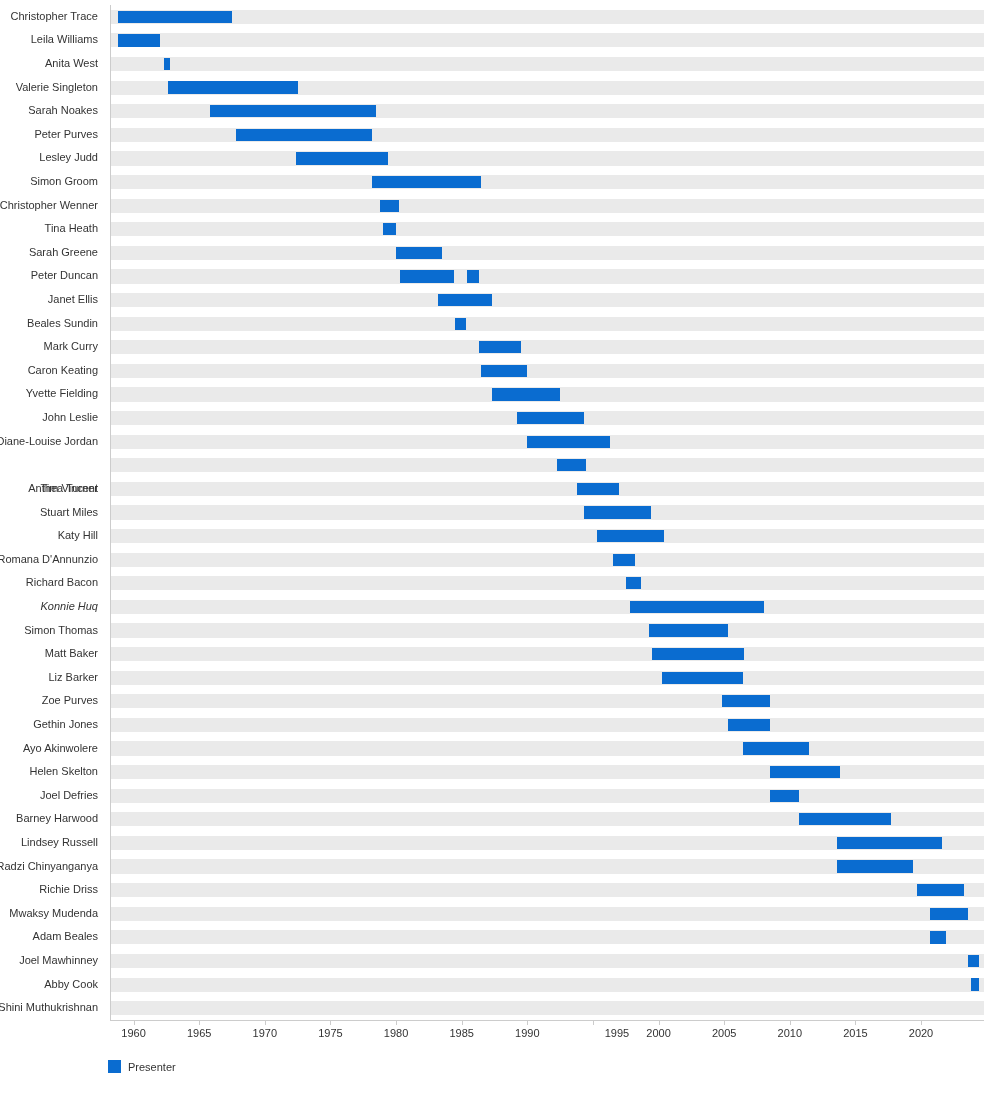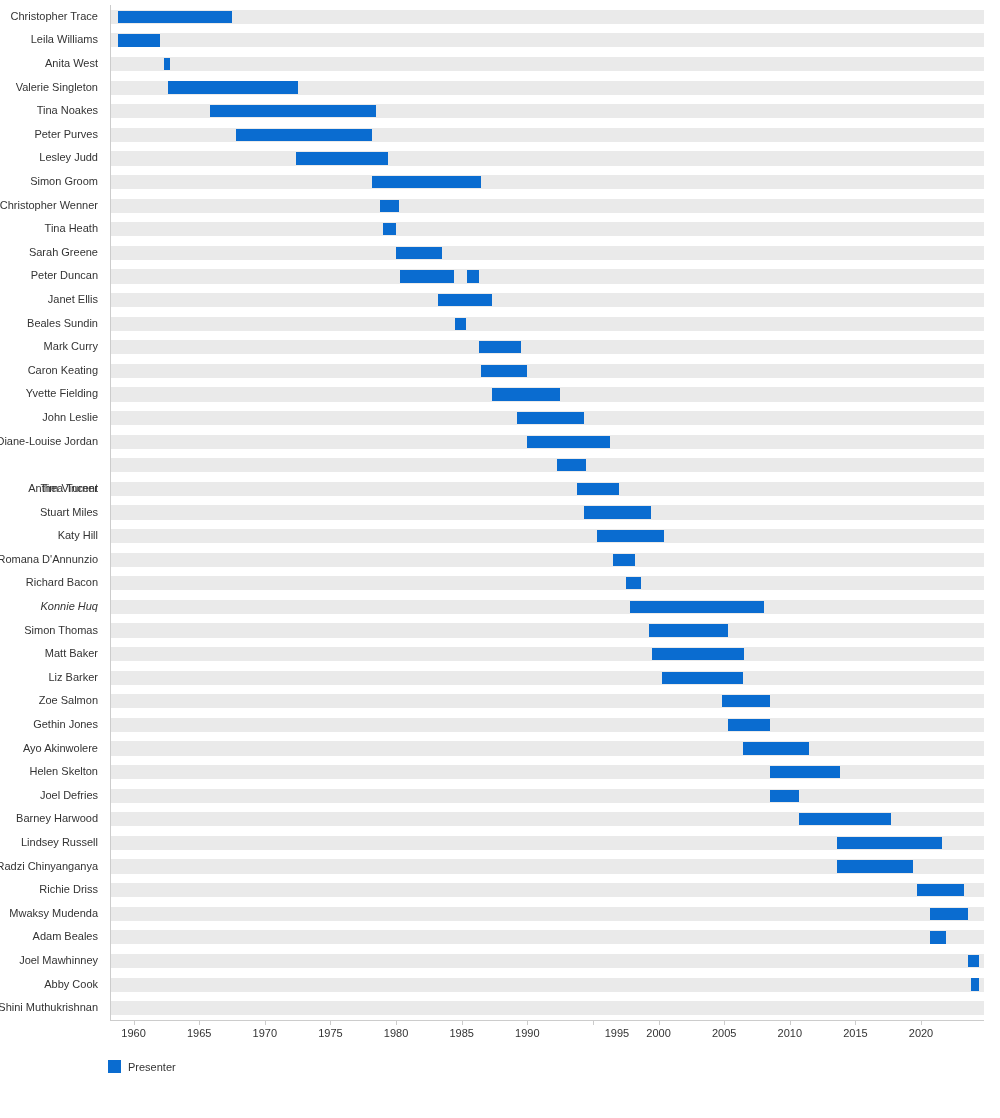--- a/index.html
+++ b/index.html
@@ -105,21 +105,21 @@
 </head>
 <body>
 
 <div id="chart-root">
 
   <div class="labels-col">
       <div class="row-label" style="top: 5.80233px; right: 6px;">Christopher Trace</div>
       <div class="row-label" style="top: 29.407px; right: 6px;">Leila Williams</div>
       <div class="row-label" style="top: 53.0116px; right: 6px;">Anita West</div>
       <div class="row-label" style="top: 76.6163px; right: 6px;">Valerie Singleton</div>
-      <div class="row-label" style="top: 100.221px; right: 6px;">Tina Noakes</div>
+      <div class="row-label" style="top: 100.221px; right: 6px;">Sarah Noakes</div>
       <div class="row-label" style="top: 123.826px; right: 6px;">Peter Purves</div>
       <div class="row-label" style="top: 147.43px; right: 6px;">Lesley Judd</div>
       <div class="row-label" style="top: 171.035px; right: 6px;">Simon Groom</div>
       <div class="row-label" style="top: 194.64px; right: 6px;">Christopher Wenner</div>
       <div class="row-label" style="top: 218.244px; right: 6px;">Tina Heath</div>
       <div class="row-label" style="top: 241.849px; right: 6px;">Sarah Greene</div>
       <div class="row-label" style="top: 265.453px; right: 6px;">Peter Duncan</div>
       <div class="row-label" style="top: 289.058px; right: 6px;">Janet Ellis</div>
       <div class="row-label" style="top: 312.663px; right: 6px;">Beales Sundin</div>
       <div class="row-label" style="top: 336.267px; right: 6px;">Mark Curry</div>
@@ -130,21 +130,21 @@
       <div class="row-label" style="top: 478px; right: 6px;">Anthea Turner</div>
       <div class="row-label" style="top: 477.895px; right: 6px;">Tim Vincent</div>
       <div class="row-label" style="top: 501.5px; right: 6px;">Stuart Miles</div>
       <div class="row-label" style="top: 525.105px; right: 6px;">Katy Hill</div>
       <div class="row-label" style="top: 548.709px; right: 6px;">Romana D'Annunzio</div>
       <div class="row-label" style="top: 572.314px; right: 6px;">Richard Bacon</div>
       <div class="row-label" style="top: 595.919px; right: 6px; font-style: italic;">Konnie Huq</div>
       <div class="row-label" style="top: 619.523px; right: 6px;">Simon Thomas</div>
       <div class="row-label" style="top: 643.128px; right: 6px;">Matt Baker</div>
       <div class="row-label" style="top: 666.733px; right: 6px;">Liz Barker</div>
-      <div class="row-label" style="top: 690.337px; right: 6px;">Zoe Salmon</div>
+      <div class="row-label" style="top: 690.337px; right: 6px;">Zoe Purves</div>
       <div class="row-label" style="top: 713.942px; right: 6px;">Gethin Jones</div>
       <div class="row-label" style="top: 737.547px; right: 6px;">Ayo Akinwolere</div>
       <div class="row-label" style="top: 761.151px; right: 6px; padding-left: 45px;">Helen Skelton</div>
       <div class="row-label" style="top: 784.756px; right: 6px;">Joel Defries</div>
       <div class="row-label" style="top: 808.36px; right: 6px;">Barney Harwood</div>
       <div class="row-label" style="top: 831.965px; right: 6px;">Lindsey Russell</div>
       <div class="row-label" style="top: 855.57px; right: 6px;">Radzi Chinyanganya</div>
       <div class="row-label" style="top: 879.174px; right: 6px;">Richie Driss</div>
       <div class="row-label" style="top: 902.779px; right: 6px;">Mwaksy Mudenda</div>
       <div class="row-label" style="top: 926.384px; right: 6px;">Adam Beales</div>

